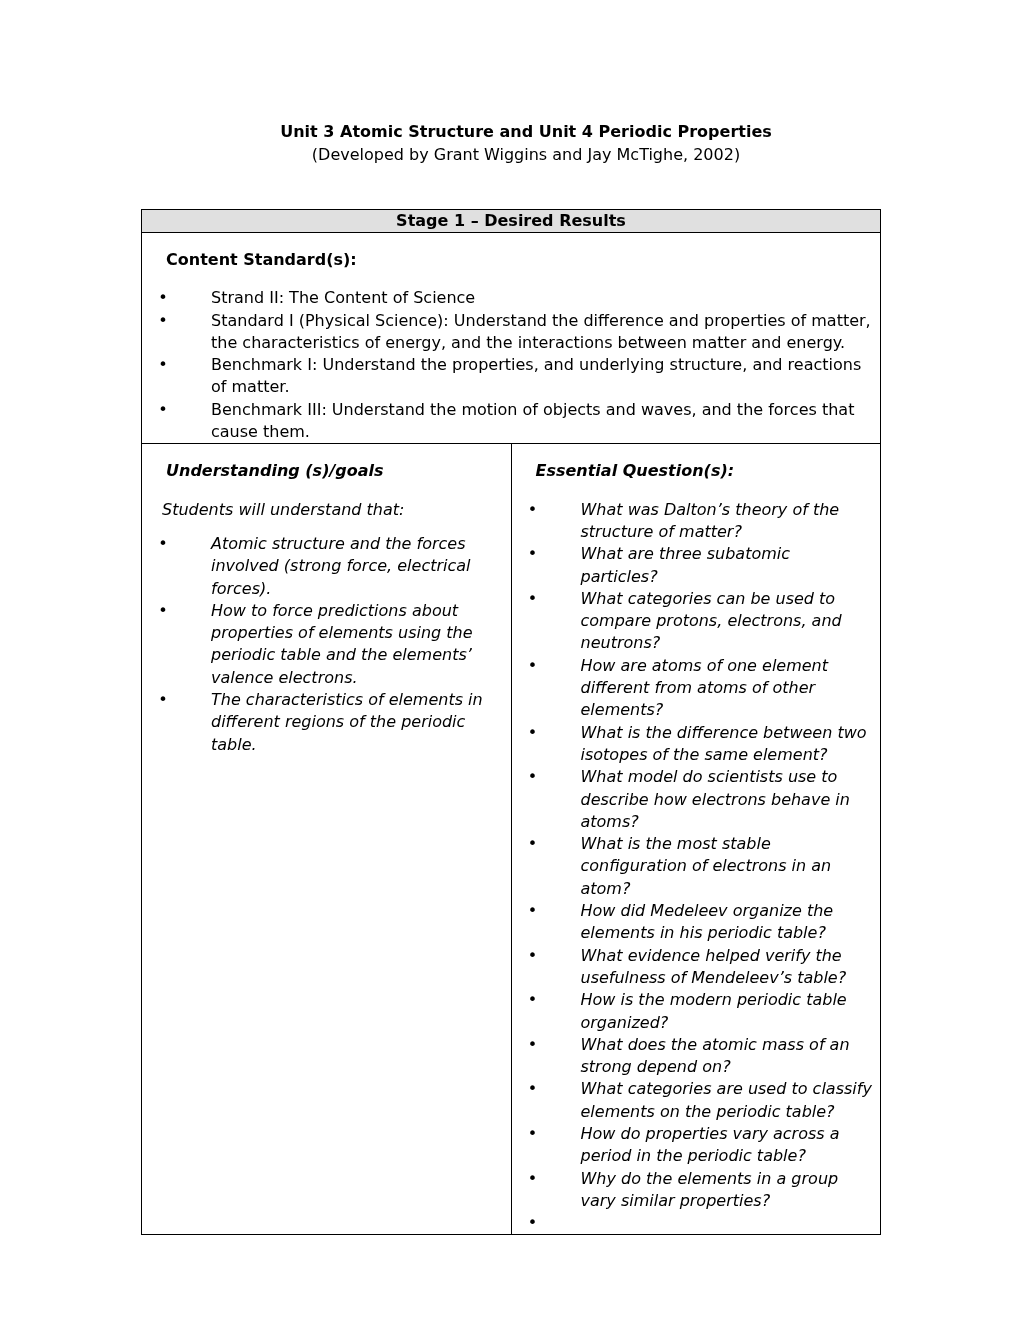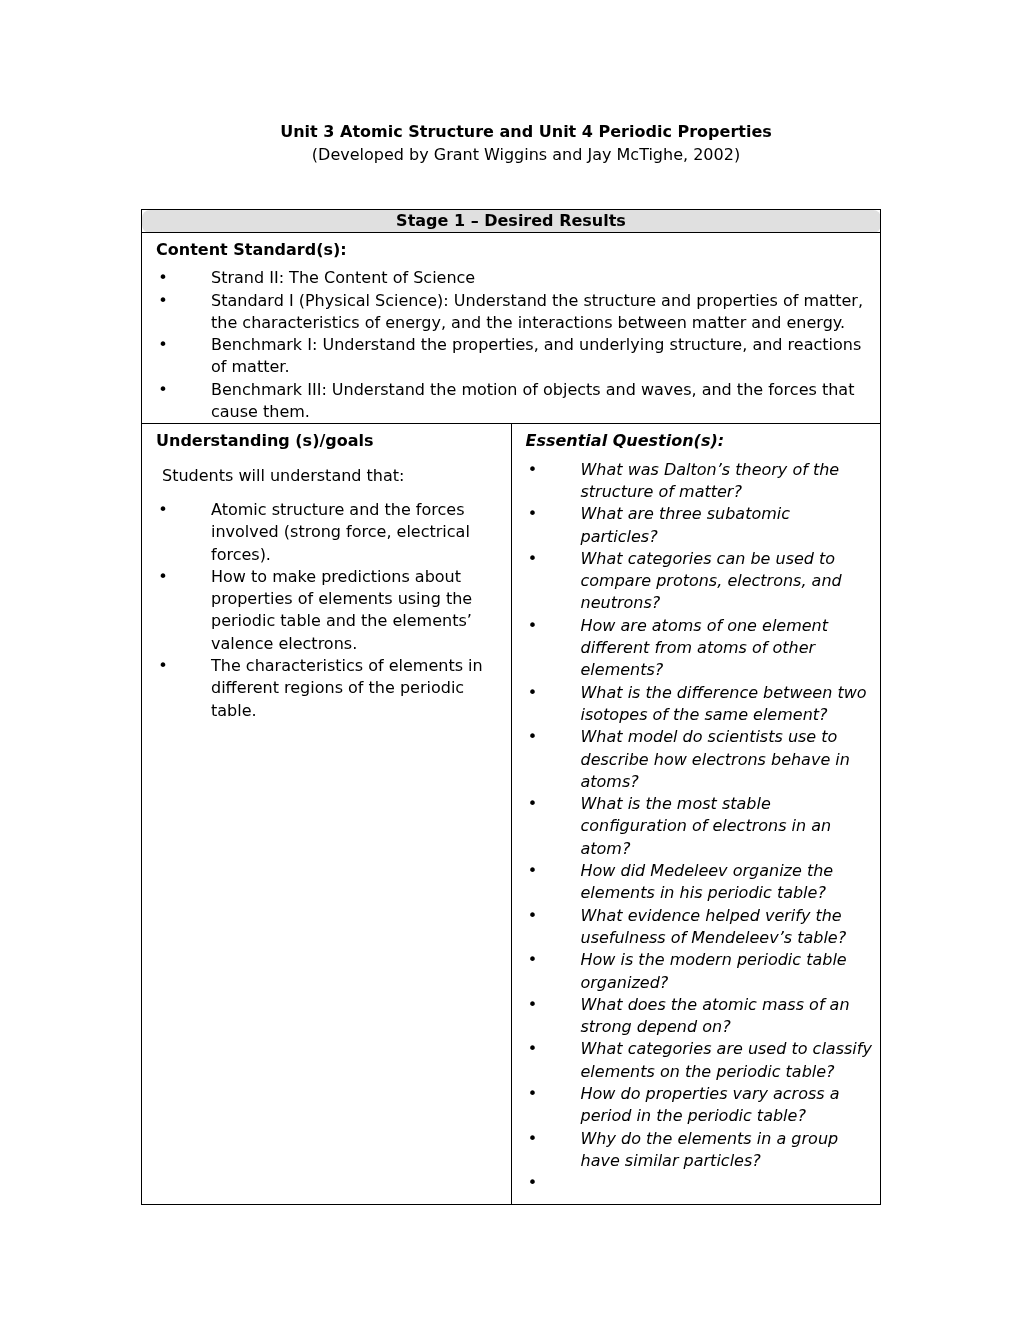--- a/index.html
+++ b/index.html
@@ -37,43 +37,42 @@
       border: 1.5px solid #000;
       vertical-align: top;
       padding: 0 8px;
     }
     .stage-header {
       background: #e0e0e0;
       text-align: center;
       font-weight: bold;
       height: 22px;
       line-height: 22px;
-      border-radius: 8px;
     }
     .section-title {
       font-weight: bold;
-      margin: 6px;
+      margin: 16px;
     }
     ul.bullets {
       list-style: none;
       margin: 0;
       padding: 0;
     }
     ul.bullets li {
       position: relative;
       padding-left: 61px;
     }
     ul.bullets li .bullet {
       position: absolute;
       left: 6px;
       top: 0;
       width: 14px;
       text-align: center;
     }
-    .col-left { width: 353px; }
+    .col-left { width: 353px; font-style: italic; }
     .col-right { width: 353px; font-style: italic; }
     .intro { margin: 12px; }
     .right-cell { height: 780px; }
   </style>
 </head>
 <body>
 
 <div class="title-block">
   <div class="bold">Unit 3 Atomic Structure and Unit 4 Periodic Properties</div>
   <div>(Developed by Grant Wiggins and Jay McTighe, 2002)</div>
@@ -82,51 +81,51 @@
 <table class="doc-table">
   <tbody>
       <tr>
     <td colspan="2" class="stage-header">Stage 1 – Desired Results</td>
   </tr>
   <tr>
     <td colspan="2">
       <div class="section-title">Content Standard(s):</div>
       <ul class="bullets">
         <li><span class="bullet">•</span><span>Strand II: The Content of Science</span></li>
-        <li><span class="bullet">•</span><span>Standard I (Physical Science): Understand the structure and properties of matter, the characteristics of energy, and the interactions between matter and energy.</span></li>
+        <li><span class="bullet">•</span><span>Standard I (Physical Science): Understand the difference and properties of matter, the characteristics of energy, and the interactions between matter and energy.</span></li>
         <li><span class="bullet">•</span><span>Benchmark I: Understand the properties, and underlying structure, and reactions of matter.</span></li>
         <li><span class="bullet">•</span><span>Benchmark III: Understand the motion of objects and waves, and the forces that cause them.</span></li>
       </ul>
     </td>
   </tr>
   <tr>
     <td class="col-left">
       <div class="section-title">Understanding (s)/goals</div>
       <div class="intro">Students will understand that:</div>
       <ul class="bullets">
         <li><span class="bullet">•</span><span>Atomic structure and the forces involved (strong force, electrical forces).</span></li>
-        <li><span class="bullet">•</span><span>How to make predictions about properties of elements using the periodic table and the elements’ valence electrons.</span></li>
+        <li><span class="bullet">•</span><span>How to force predictions about properties of elements using the periodic table and the elements’ valence electrons.</span></li>
         <li><span class="bullet">•</span><span>The characteristics of elements in different regions of the periodic table.</span></li>
       </ul>
     </td>
     <td class="col-right right-cell">
       <div class="section-title">Essential Question(s):</div>
       <ul class="bullets">
         <li><span class="bullet">•</span><span>What was Dalton’s theory of the structure of matter?</span></li>
         <li><span class="bullet">•</span><span>What are three subatomic particles?</span></li>
         <li><span class="bullet">•</span><span>What categories can be used to compare protons, electrons, and neutrons?</span></li>
         <li><span class="bullet">•</span><span>How are atoms of one element different from atoms of other elements?</span></li>
         <li><span class="bullet">•</span><span>What is the difference between two isotopes of the same element?</span></li>
         <li><span class="bullet">•</span><span>What model do scientists use to describe how electrons behave in atoms?</span></li>
         <li><span class="bullet">•</span><span>What is the most stable configuration of electrons in an atom?</span></li>
         <li><span class="bullet">•</span><span>How did Medeleev organize the elements in his periodic table?</span></li>
         <li><span class="bullet">•</span><span>What evidence helped verify the usefulness of Mendeleev’s table?</span></li>
         <li><span class="bullet">•</span><span>How is the modern periodic table organized?</span></li>
         <li><span class="bullet">•</span><span>What does the atomic mass of an strong depend on?</span></li>
         <li><span class="bullet">•</span><span>What categories are used to classify elements on the periodic table?</span></li>
         <li><span class="bullet">•</span><span>How do properties vary across a period in the periodic table?</span></li>
-        <li><span class="bullet">•</span><span>Why do the elements in a group have similar particles?</span></li>
+        <li><span class="bullet">•</span><span>Why do the elements in a group vary similar properties?</span></li>
         <li><span class="bullet">•</span><span>​</span></li>
       </ul>
     </td>
   </tr>
 </tbody>
   </table>
 
 </body></html>

